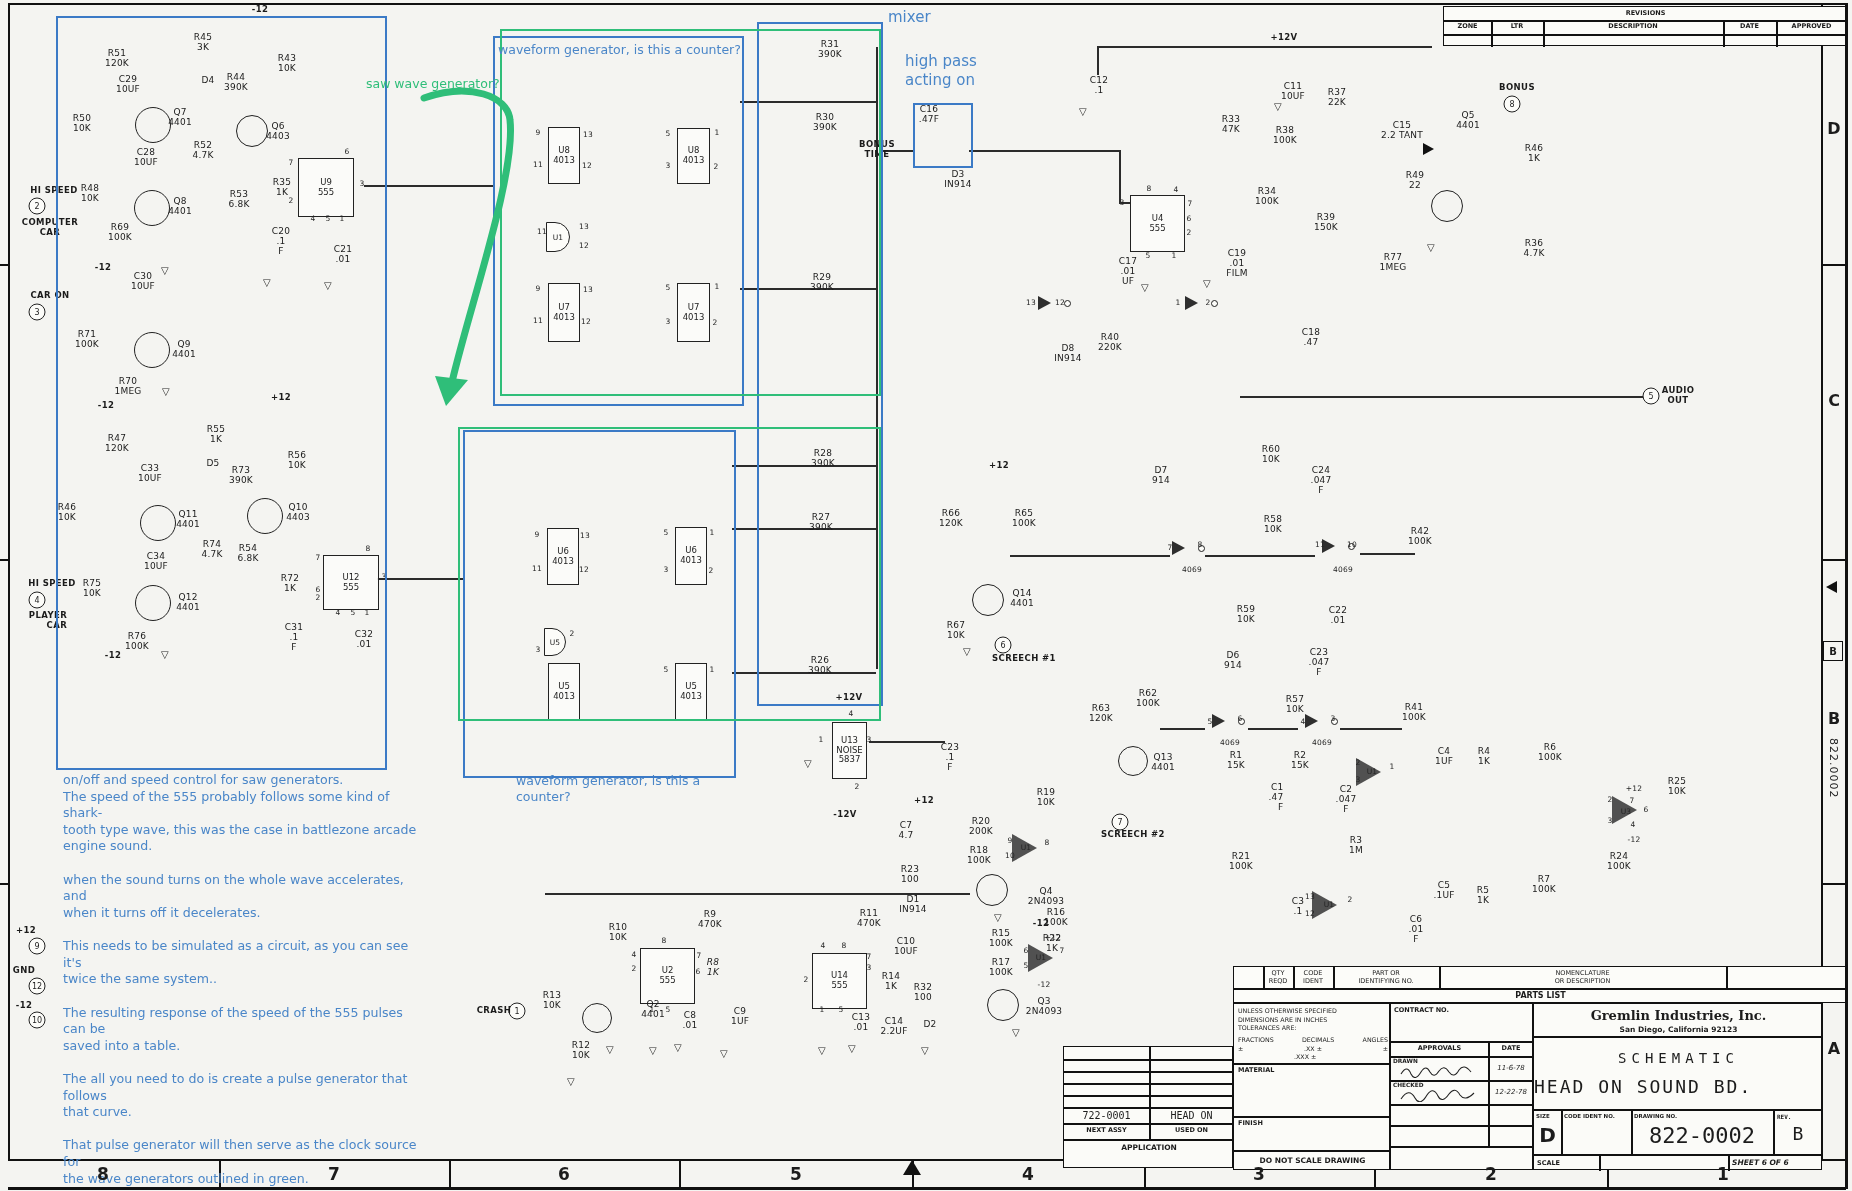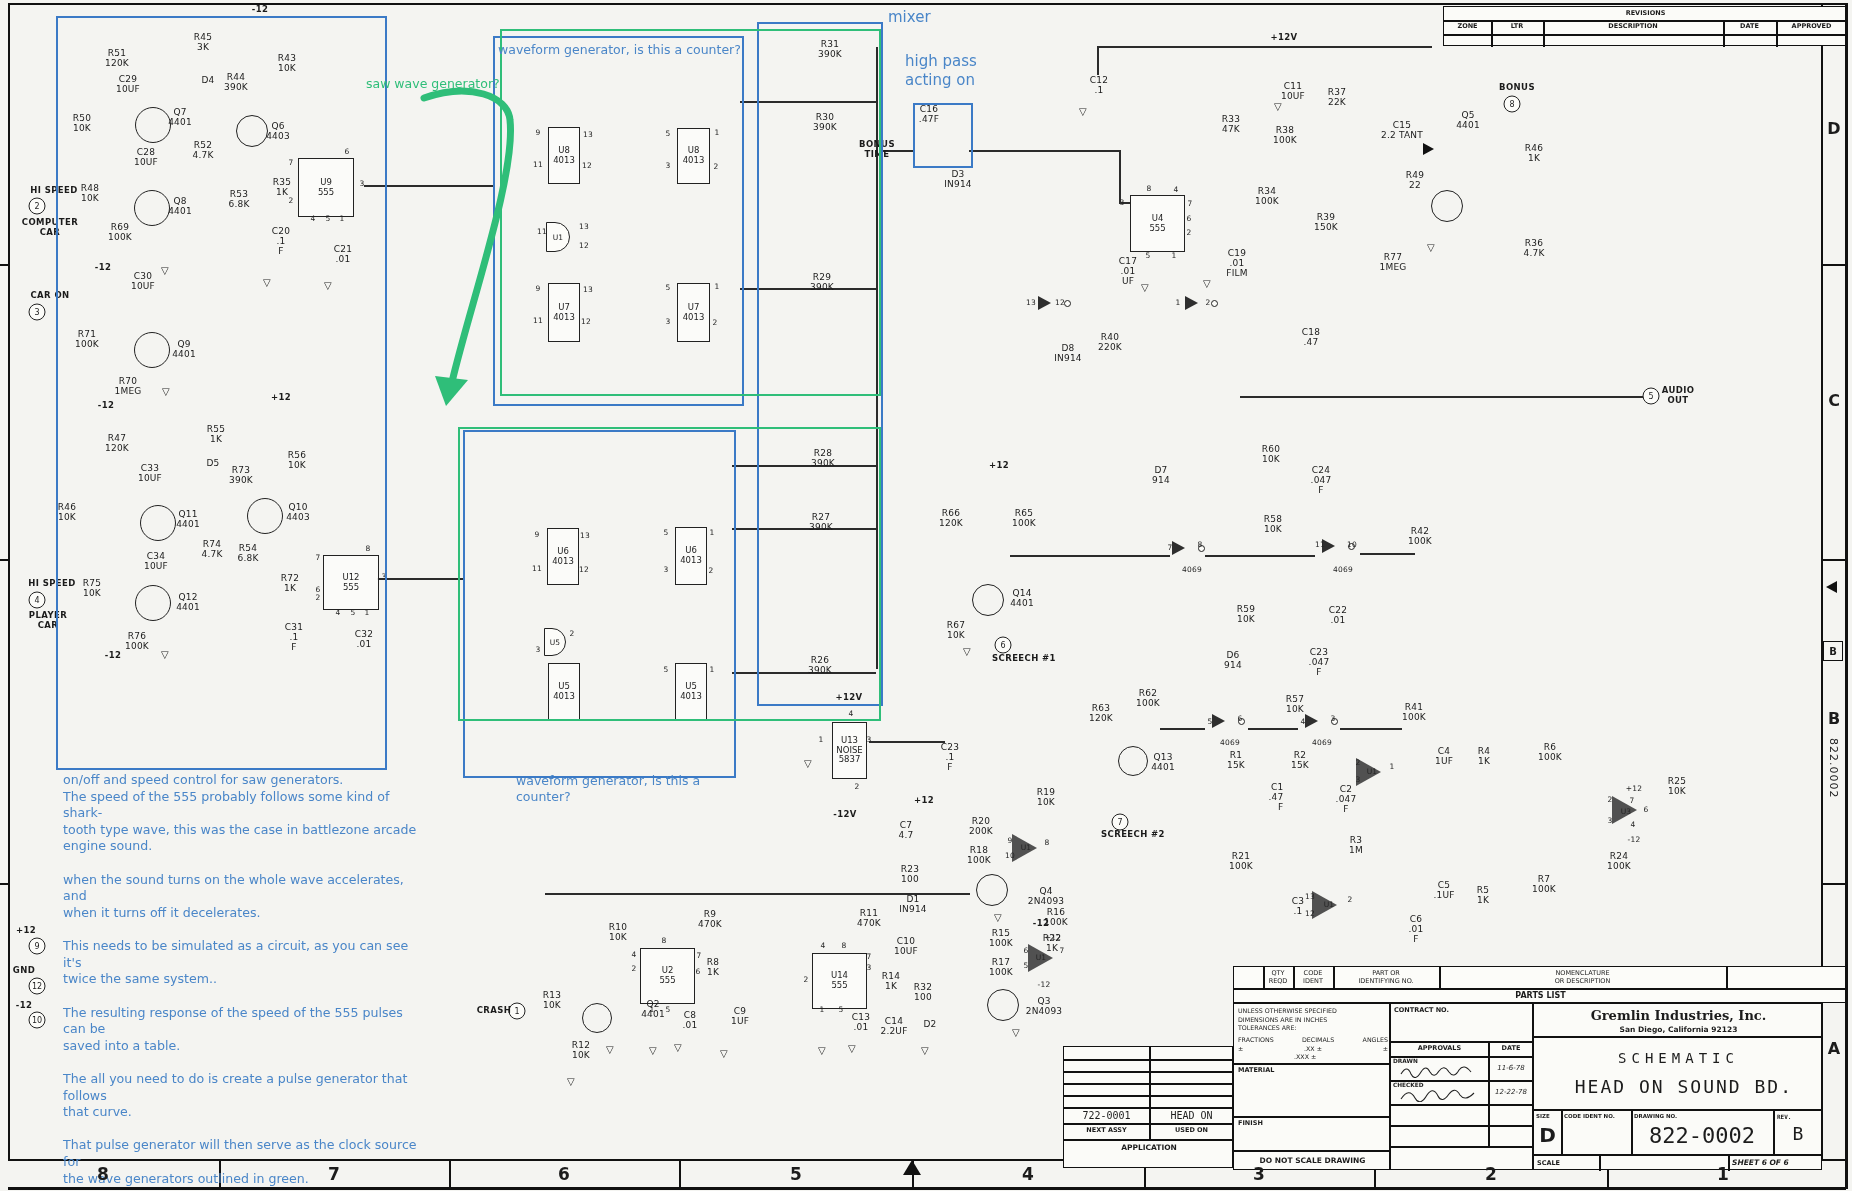--- a/index.html
+++ b/index.html
@@ -294,21 +294,21 @@
 1K</div>
       <div class="lbl s" style="left: 368px; top: 549px;">8</div>
       <div class="lbl s" style="left: 318px; top: 558px;">7</div>
       <div class="lbl s" style="left: 384px; top: 577px;">3</div>
       <div class="lbl s" style="left: 318px; top: 590px;">6</div>
       <div class="lbl s" style="left: 318px; top: 598px;">2</div>
       <div class="lbl s" style="left: 338px; top: 613px;">4</div>
       <div class="lbl s" style="left: 353px; top: 613px;">5</div>
       <div class="lbl s" style="left: 367px; top: 613px;">1</div>
       <div class="lbl n" style="left: 52px; top: 584px;">HI SPEED</div>
-      <div class="lbl n" style="left: 48px; top: 621px;">PLAYER
+      <div class="lbl n" style="left: 48px; top: 621px; text-align: right;">PLAYER
 CAR</div>
       <div class="lbl" style="left: 92px; top: 588px;">R75
 10K</div>
       <div class="lbl" style="left: 188px; top: 602px;">Q12
 4401</div>
       <div class="lbl" style="left: 137px; top: 641px;">R76
 100K</div>
       <div class="lbl" style="left: 294px; top: 637px;">C31
 .1
 F</div>
@@ -561,21 +561,21 @@
 4.7</div>
       <div class="lbl" style="left: 910px; top: 874px;">R23
 100</div>
       <div class="lbl" style="left: 913px; top: 904px;">D1
 IN914</div>
       <div class="lbl n" style="left: 924px; top: 801px;">+12</div>
       <div class="lbl" style="left: 618px; top: 932px;">R10
 10K</div>
       <div class="lbl" style="left: 710px; top: 919px;">R9
 470K</div>
-      <div class="lbl" style="left: 713px; top: 967px;">R8
+      <div class="lbl" style="left: 713px; top: 967px; font-style: italic;">R8
 1K</div>
       <div class="lbl" style="left: 690px; top: 1020px;">C8
 .01</div>
       <div class="lbl" style="left: 740px; top: 1016px;">C9
 1UF</div>
       <div class="lbl s" style="left: 664px; top: 941px;">8</div>
       <div class="lbl s" style="left: 634px; top: 955px;">4</div>
       <div class="lbl s" style="left: 634px; top: 969px;">2</div>
       <div class="lbl s" style="left: 699px; top: 956px;">7</div>
       <div class="lbl s" style="left: 698px; top: 972px;">6</div>
@@ -747,21 +747,21 @@
     </div>
     <div class="cell" style="left:97px;top:76px;width:46px;height:24px;font-size:7px;font-style:italic">12-22-78</div>
   </div>
 
   <div class="blk" style="left:1533px;top:1003px;width:289px;height:34px">
     <div style="position:absolute;left:0;top:4px;width:289px;text-align:center;font:bold 13px 'DejaVu Serif',serif">Gremlin Industries, Inc.</div>
     <div style="position:absolute;left:0;top:21px;width:289px;text-align:center;font:bold 7.5px 'DejaVu Sans',sans-serif">San Diego, California 92123</div>
   </div>
   <div class="blk" style="left:1533px;top:1037px;width:289px;height:73px">
     <div style="position:absolute;left:0;top:12px;width:289px;text-align:center;font:14px 'DejaVu Sans Mono',monospace;letter-spacing:5px">SCHEMATIC</div>
-    <div style="position:absolute;left:0;top:38px;width:259px;text-align:right;font:18px 'DejaVu Sans Mono',monospace;letter-spacing:2px">HEAD ON SOUND BD.</div>
+    <div style="position:absolute;left:0;top:38px;width:259px;text-align:left;font:18px 'DejaVu Sans Mono',monospace;letter-spacing:2px">HEAD ON SOUND BD.</div>
   </div>
   <div class="blk" style="left:1533px;top:1110px;width:289px;height:45px">
     <div class="vline" style="left:27px;top:0;height:45px"></div>
     <div class="vline" style="left:97px;top:0;height:45px"></div>
     <div class="vline" style="left:239px;top:0;height:45px"></div>
     <div style="position:absolute;left:2px;top:2px;font:bold 5.5px 'DejaVu Sans',sans-serif">SIZE</div>
     <div style="position:absolute;left:0;top:12px;width:27px;text-align:center;font:bold 20px 'DejaVu Sans',sans-serif">D</div>
     <div style="position:absolute;left:30px;top:2px;font:bold 5.5px 'DejaVu Sans',sans-serif">CODE IDENT NO.</div>
     <div style="position:absolute;left:100px;top:2px;font:bold 5.5px 'DejaVu Sans',sans-serif">DRAWING NO.</div>
     <div style="position:absolute;left:97px;top:12px;width:142px;text-align:center;font:22px 'DejaVu Sans Mono',monospace">822-0002</div>

